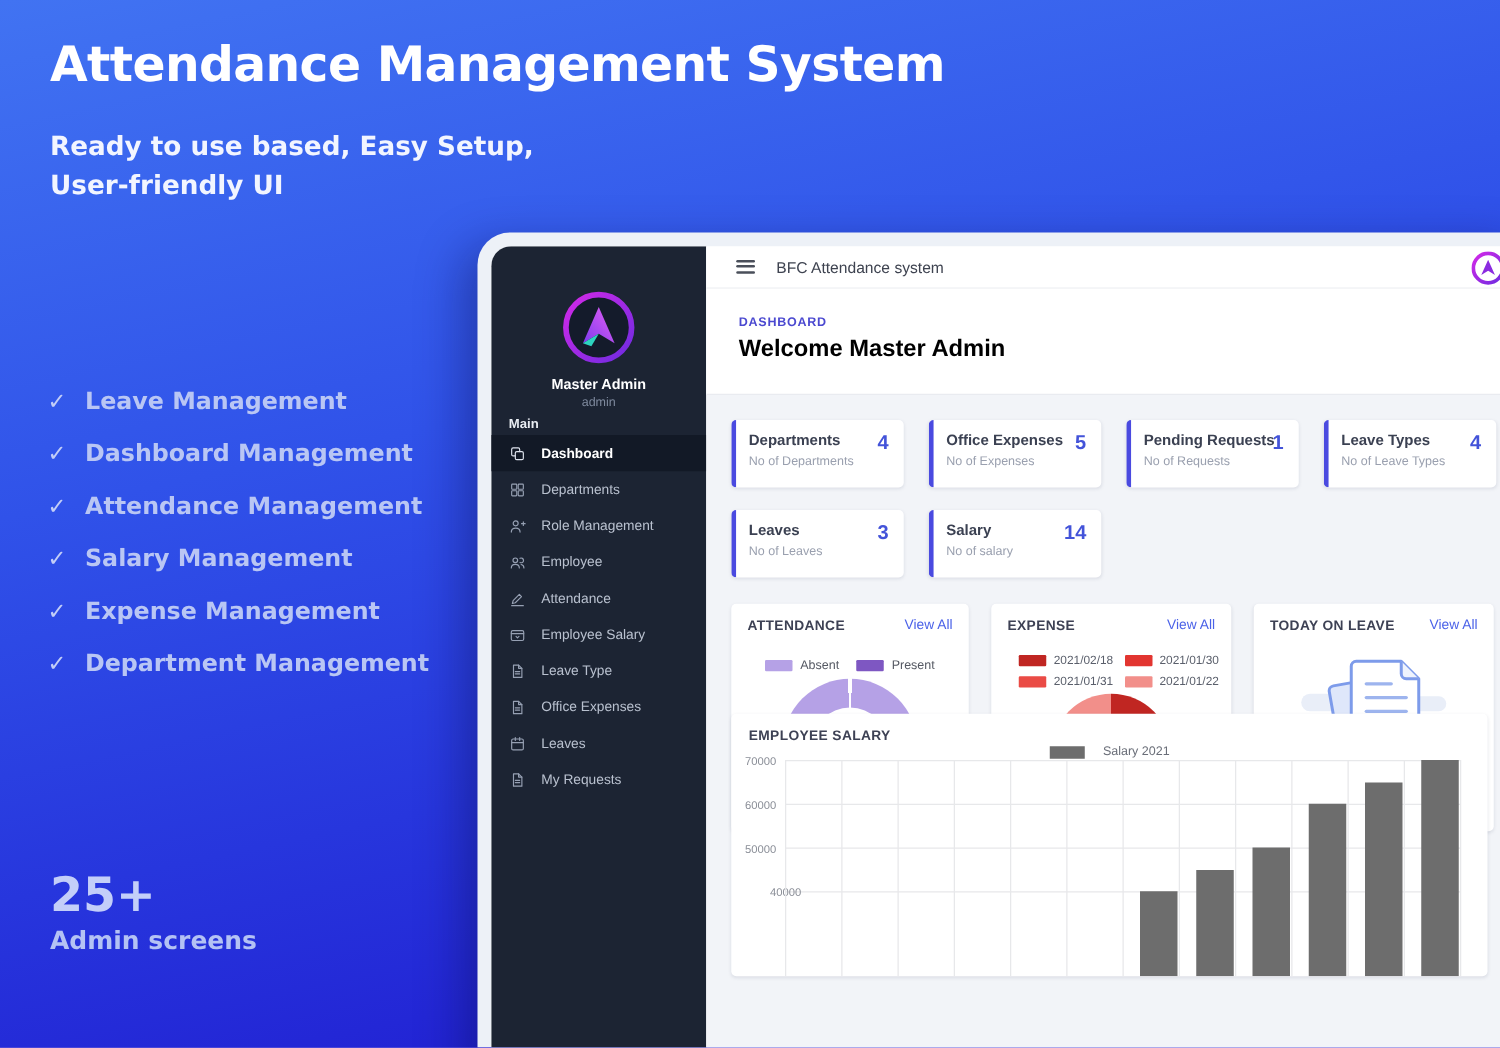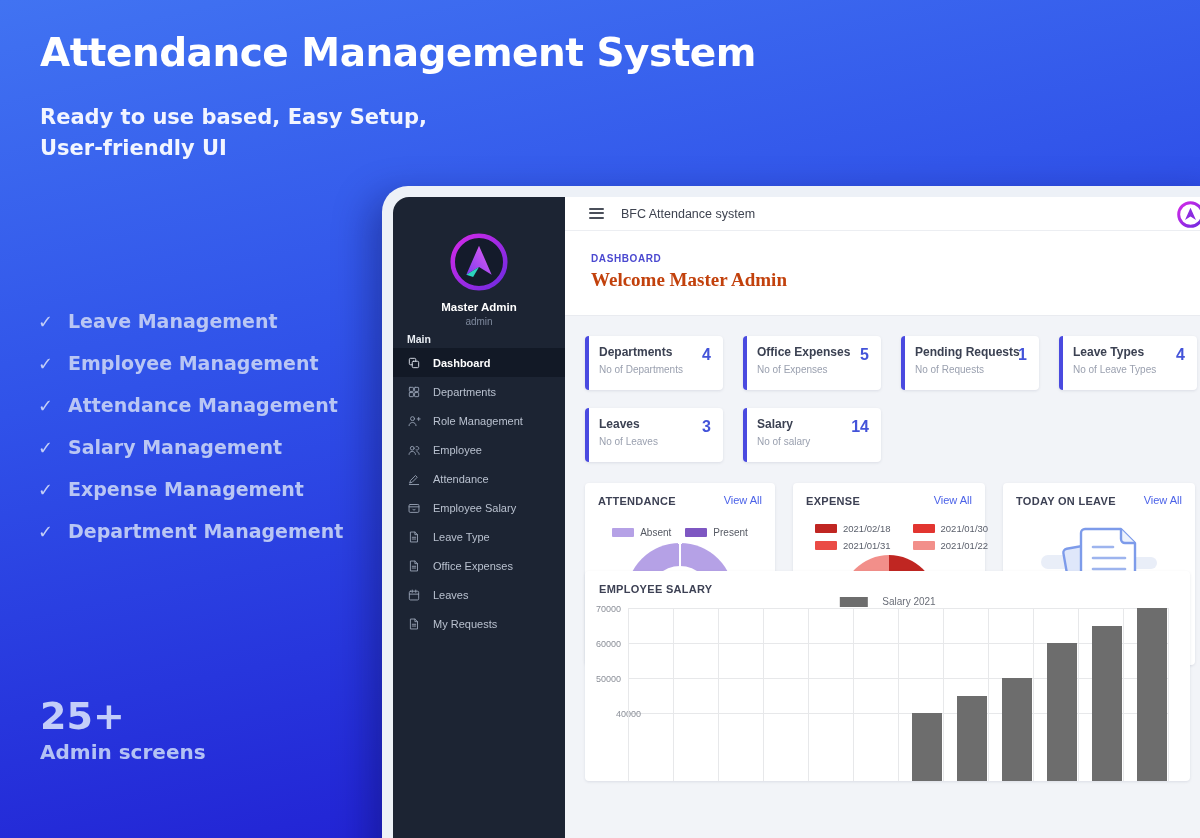--- a/index.html
+++ b/index.html
@@ -52,21 +52,21 @@
     border-bottom:1px solid #eceef2; }
   .hamburger{ position:absolute; left:24px; top:11px; width:15px; cursor:pointer; }
   .hamburger span{ display:block; height:1.8px; background:#4a4f5a; margin-bottom:2.6px; border-radius:1px;}
   .topbar-title{ position:absolute; left:56px; top:10px; font-size:12.5px; color:#3e4350; }
   .topbar-avatar{ position:absolute; left:612px; top:4px; width:27px; height:27px; }
   .topbar-avatar svg{ width:27px; height:27px; }
   .page-head{ position:absolute; left:0; top:34px; width:100%; height:85px; background:#fff;
     border-bottom:1px solid #e9ebf0; }
   .breadcrumb{ position:absolute; left:26px; top:22px; font-size:10px; font-weight:bold;
     letter-spacing:.6px; color:#4b49d0; }
-  .welcome{ position:absolute; left:26px; top:38px; font-size:19px; font-weight:bold; color:#c2410c;font-family:Liberation Serif, serif; }
+  .welcome{ position:absolute; left:26px; top:38px; font-size:19px; font-weight:bold; color:#000000; }
   
   .stats{ position:absolute; left:20px; top:139px; display:grid;
     grid-template-columns:repeat(4,138px); gap:18px 20px; }
   .stat-card{ position:relative; width:138px; height:54px; background:#fff; border-radius:4px;
     border-left:4px solid #4a4ae0; box-shadow:0 1px 3px rgba(20,30,70,.10); padding:9px 10px; }
   .stat-card .st-title{ font-size:12px; font-weight:bold; color:#3b4152; }
   .stat-card .st-sub{ font-size:10px; color:#9aa0af; margin-top:5px; }
   .stat-card .st-val{ position:absolute; right:12px; top:10px; font-size:16px; font-weight:bold; color:#4353d9; }
   
   .panels{ position:absolute; left:20px; top:286px; display:flex; gap:18px; }
@@ -75,21 +75,21 @@
   .panel .p-title{ position:absolute; left:13px; top:12px; font-size:11px; font-weight:bold;
     letter-spacing:.3px; color:#3d4154; }
   .panel .p-viewall{ position:absolute; right:13px; top:11px; font-size:11px; color:#4b62e8;
     cursor:pointer; text-decoration:none; }
   .legend-row{ position:absolute; left:0; top:44px; width:100%; display:flex; justify-content:center; gap:14px; }
   .legend-item{ display:flex; align-items:center; gap:6px; font-size:10px; color:#55596355; color:#555963; }
   .legend-item .sw{ width:22px; height:9px; border-radius:1px; }
   .donut{ position:absolute; left:41px; top:60px; width:108px; height:108px; border-radius:50%; }
   .donut .hole{ position:absolute; left:23px; top:23px; width:62px; height:62px; border-radius:50%; background:#fff; }
   .legend-grid{ position:absolute; left:22px; top:40px; display:grid; grid-template-columns:auto auto;
-    gap:6px 22px; }
+    gap:6px 9px; }
   .legend-grid .legend-item{ font-size:9.5px; color:#5a5f6b; }
   .pie{ position:absolute; left:48px; top:72px; width:96px; height:96px; border-radius:50%; }
   .empty-ill{ position:absolute; left:50%; top:34px; transform:translateX(-50%); }
   .empty-txt{ position:absolute; left:0; top:148px; width:100%; text-align:center; font-size:9.5px; color:#565b66; }
   
   .salary-card{ position:absolute; left:20px; top:374px; width:605px; height:210px; background:#fff;
     border-radius:4px; box-shadow:0 1px 3px rgba(20,30,70,.10); overflow:hidden; }
   .salary-title{ position:absolute; left:14px; top:12px; font-size:11px; font-weight:bold;
     letter-spacing:.3px; color:#3d4154; }
   .salary-legend{ position:absolute; left:50%; top:25px; transform:translateX(-50%);
@@ -110,21 +110,21 @@
     <div>Ready to use based, Easy Setup,</div>
     <div>User-friendly UI</div>
   </div>
   <ul class="features">
       <li>
         <span class="chk">✓</span>
         <span>Leave Management</span>
       </li>
       <li>
         <span class="chk">✓</span>
-        <span>Employee Management</span>
+        <span>Dashboard Management</span>
       </li>
       <li>
         <span class="chk">✓</span>
         <span>Attendance Management</span>
       </li>
       <li>
         <span class="chk">✓</span>
         <span>Salary Management</span>
       </li>
       <li>

